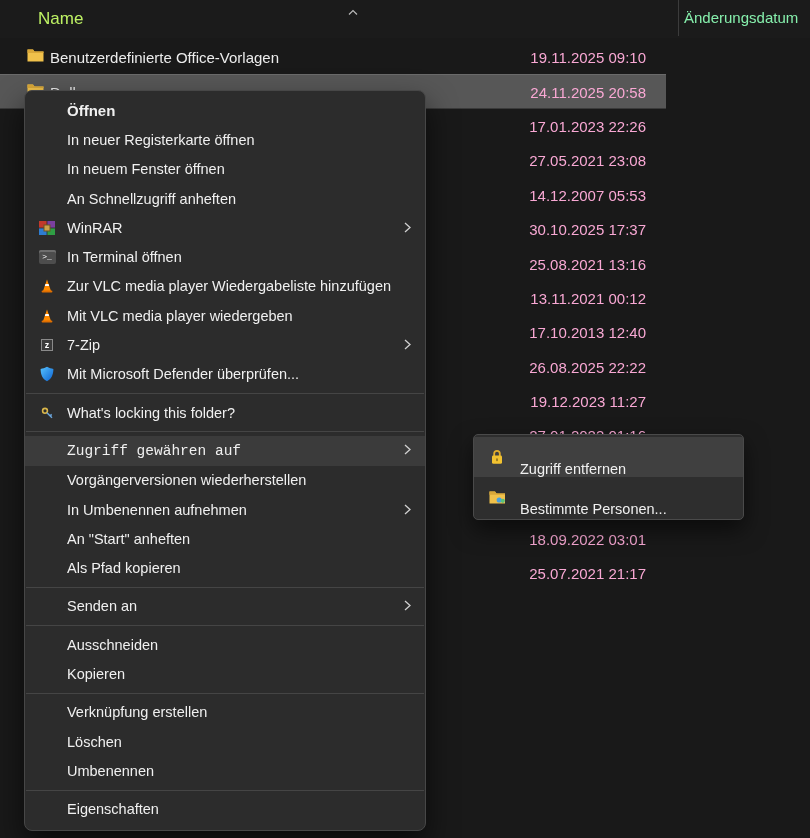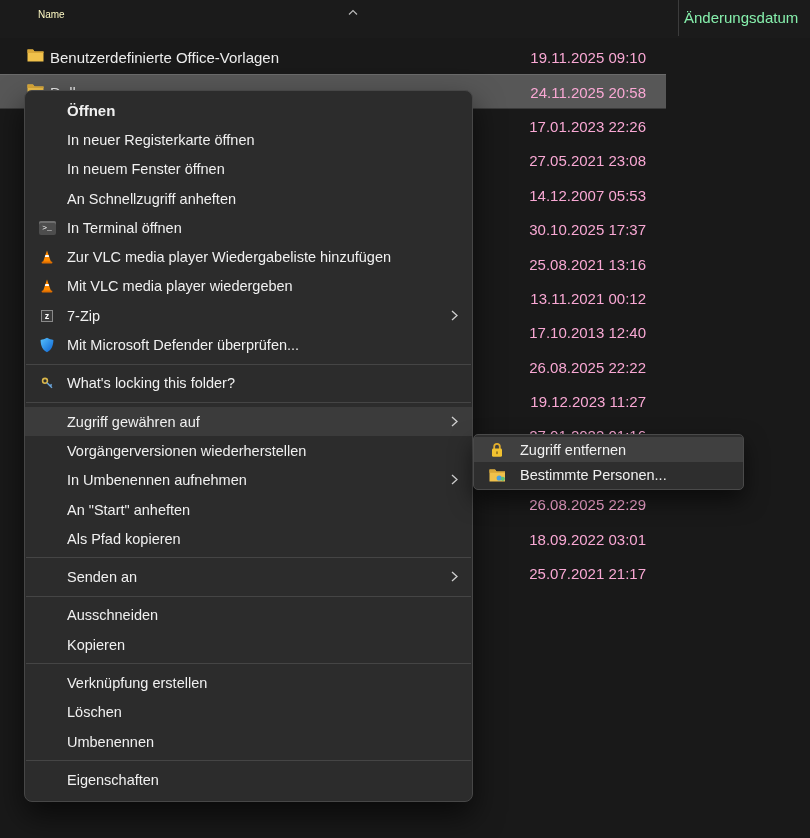--- a/index.html
+++ b/index.html
@@ -2,51 +2,51 @@
 <html><head>
 <meta charset="utf-8">
 <style>
   * { margin:0; padding:0; box-sizing:border-box; }
   html,body { width:810px; height:838px; overflow:hidden; }
   body { background:#161616; font-family:"Liberation Sans", sans-serif; color:#e9e9e9; }
   .screen { position:relative; width:810px; height:838px; background:#191919; }
 
   
   .list-header { position:absolute; top:0; left:0; width:810px; height:38px; background:#1b1b1b; }
-  .col-name { position:absolute; left:38px; top:9px; font-size:10px; color:#fef9c3; cursor:default; }
+  .col-name { position:absolute; left:38px; top:9px; font-size:17px; color:#bef264; cursor:default; }
   .sort-caret { position:absolute; left:348px; top:2px; }
   .header-divider { position:absolute; left:678px; top:0; width:1px; height:36px; background:#3c3c3c; }
   .col-date { position:absolute; left:684px; top:9px; font-size:15px; color:#86efac; }
 
   
   .rows { position:absolute; top:40px; left:0; width:810px; }
   .frow { position:relative; width:666px; height:34.4px; }
   .frow.sel { background:#575757; box-shadow: inset 0 1px 0 #6a6a6a, inset 0 -1px 0 #3a3a3a; }
   .frow .ficon { position:absolute; left:27px; top:50%; transform:translateY(-50%); }
   .frow .fname { position:absolute; left:50px; top:50%; transform:translateY(-50%); font-size:15px; color:#ececec; white-space:nowrap; }
   .frow .fdate { position:absolute; right:20px; top:50%; transform:translateY(-50%); font-size:15px; color:#f9a8d4; white-space:nowrap; }
 
   
-  .menu { position:absolute; left:24px; top:90px; width:449px; background:#2c2c2c;
+  .menu { position:absolute; left:24px; top:90px; width:402px; background:#2c2c2c;
           border:1px solid #474747; border-radius:8px; padding:5px 0 6px 0;
           box-shadow:0 14px 30px rgba(0,0,0,.6); z-index:10; display:flex; flex-direction:column; }
   .mi { position:relative; flex:0 0 29.3px; display:flex; align-items:center;
         padding-left:42px; font-size:14.5px; color:#f0f0f0; cursor:default; white-space:nowrap; }
-  .mi.hl { background:#3b3b3b; }
+  .mi.hl { background:#3b3b3b;font-family:Liberation Mono, monospace; }
   .mi.bold .lbl { font-weight:bold; font-size:15px; }
   .mi .ico { position:absolute; left:10px; top:50%; transform:translateY(-50%);
              width:24px; display:flex; justify-content:center; align-items:center; }
   .mi .chev { position:absolute; right:14px; top:50%; transform:translateY(-50%); }
   .sep { height:1px; background:#454545; margin:4px 1px; }
 
   
   .submenu { position:absolute; left:473px; top:434px; width:271px; background:#2e2e2e;
              border:1px solid #4a4a4a; border-radius:5px; padding:2px 0;
              box-shadow:0 10px 22px rgba(0,0,0,.55); z-index:20; }
-  .smi { position:relative; height:25px; display:flex; align-items:center;
+  .smi { position:relative; height:40px; display:flex; align-items:flex-end;
          padding-left:46px; font-size:14.5px; color:#f0f0f0; white-space:nowrap; }
   .smi.hl { background:#404040; }
   .smi .ico { position:absolute; left:12px; top:50%; transform:translateY(-50%);
               width:22px; display:flex; justify-content:center; align-items:center; }
 
   .icon-7z { display:inline-block; width:12px; height:12px; background:#3a3a3a; border:1px solid #8a8a8a;
              color:#fff; font-size:9px; line-height:10px; text-align:center; font-weight:bold; }
   .term-box { display:inline-block; width:17px; height:14px; background:#4d4d4d; border-radius:2px;
               color:#fff; font-family:"Liberation Mono", monospace; font-size:8px; line-height:13px;
               text-align:center; box-shadow: inset 0 2px 0 #6e6e6e; }
@@ -139,20 +139,35 @@
     <div class="mi">
         <span class="lbl">In neuer Registerkarte öffnen</span>
       </div>
     <div class="mi">
         <span class="lbl">In neuem Fenster öffnen</span>
       </div>
     <div class="mi">
         <span class="lbl">An Schnellzugriff anheften</span>
       </div>
 
+    <div class="mi">
+      <span class="ico">
+        <svg width="16" height="14" viewBox="0 0 16 14">
+            <rect x="0" y="0" width="7.6" height="6.6" fill="#c2392b"></rect>
+            <rect x="8.4" y="0" width="7.6" height="6.6" fill="#7a3fa0"></rect>
+            <rect x="0" y="7.4" width="7.6" height="6.6" fill="#2e7dd1"></rect>
+            <rect x="8.4" y="7.4" width="7.6" height="6.6" fill="#2f9e44"></rect>
+            <rect x="5" y="4" width="6" height="6" fill="#caa24a" stroke="#6e5420" stroke-width="1"></rect>
+          </svg>
+      </span>
+      <span class="lbl">WinRAR</span>
+      <span class="chev"><svg width="7" height="11" viewBox="0 0 7 11">
+            <path d="M1 1l5 4.5L1 10" stroke="#d0d0d0" stroke-width="1.3" fill="none"></path>
+          </svg></span>
+    </div>
 
     <div class="mi">
       <span class="ico">
           <span class="term-box">&gt;_</span>
         </span>
       <span class="lbl">In Terminal öffnen</span>
     </div>
 
     <div class="mi">
       <span class="ico">

